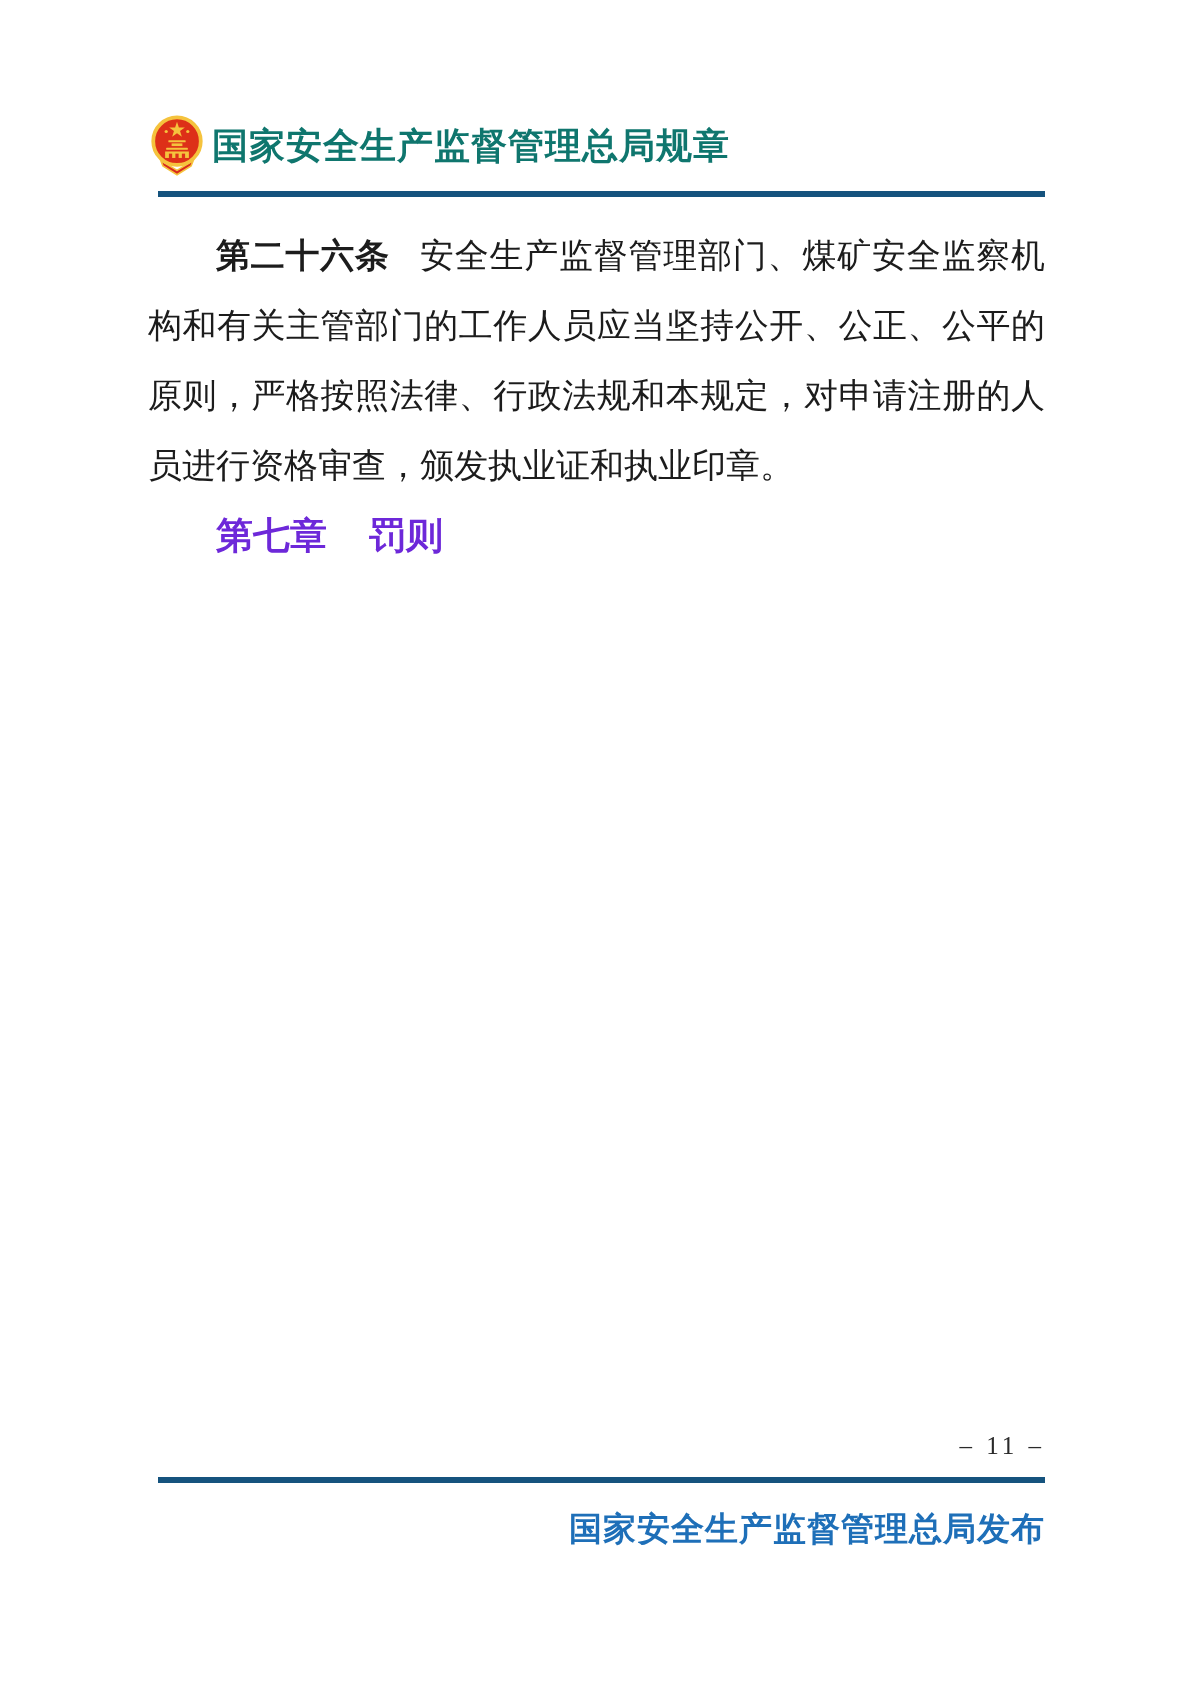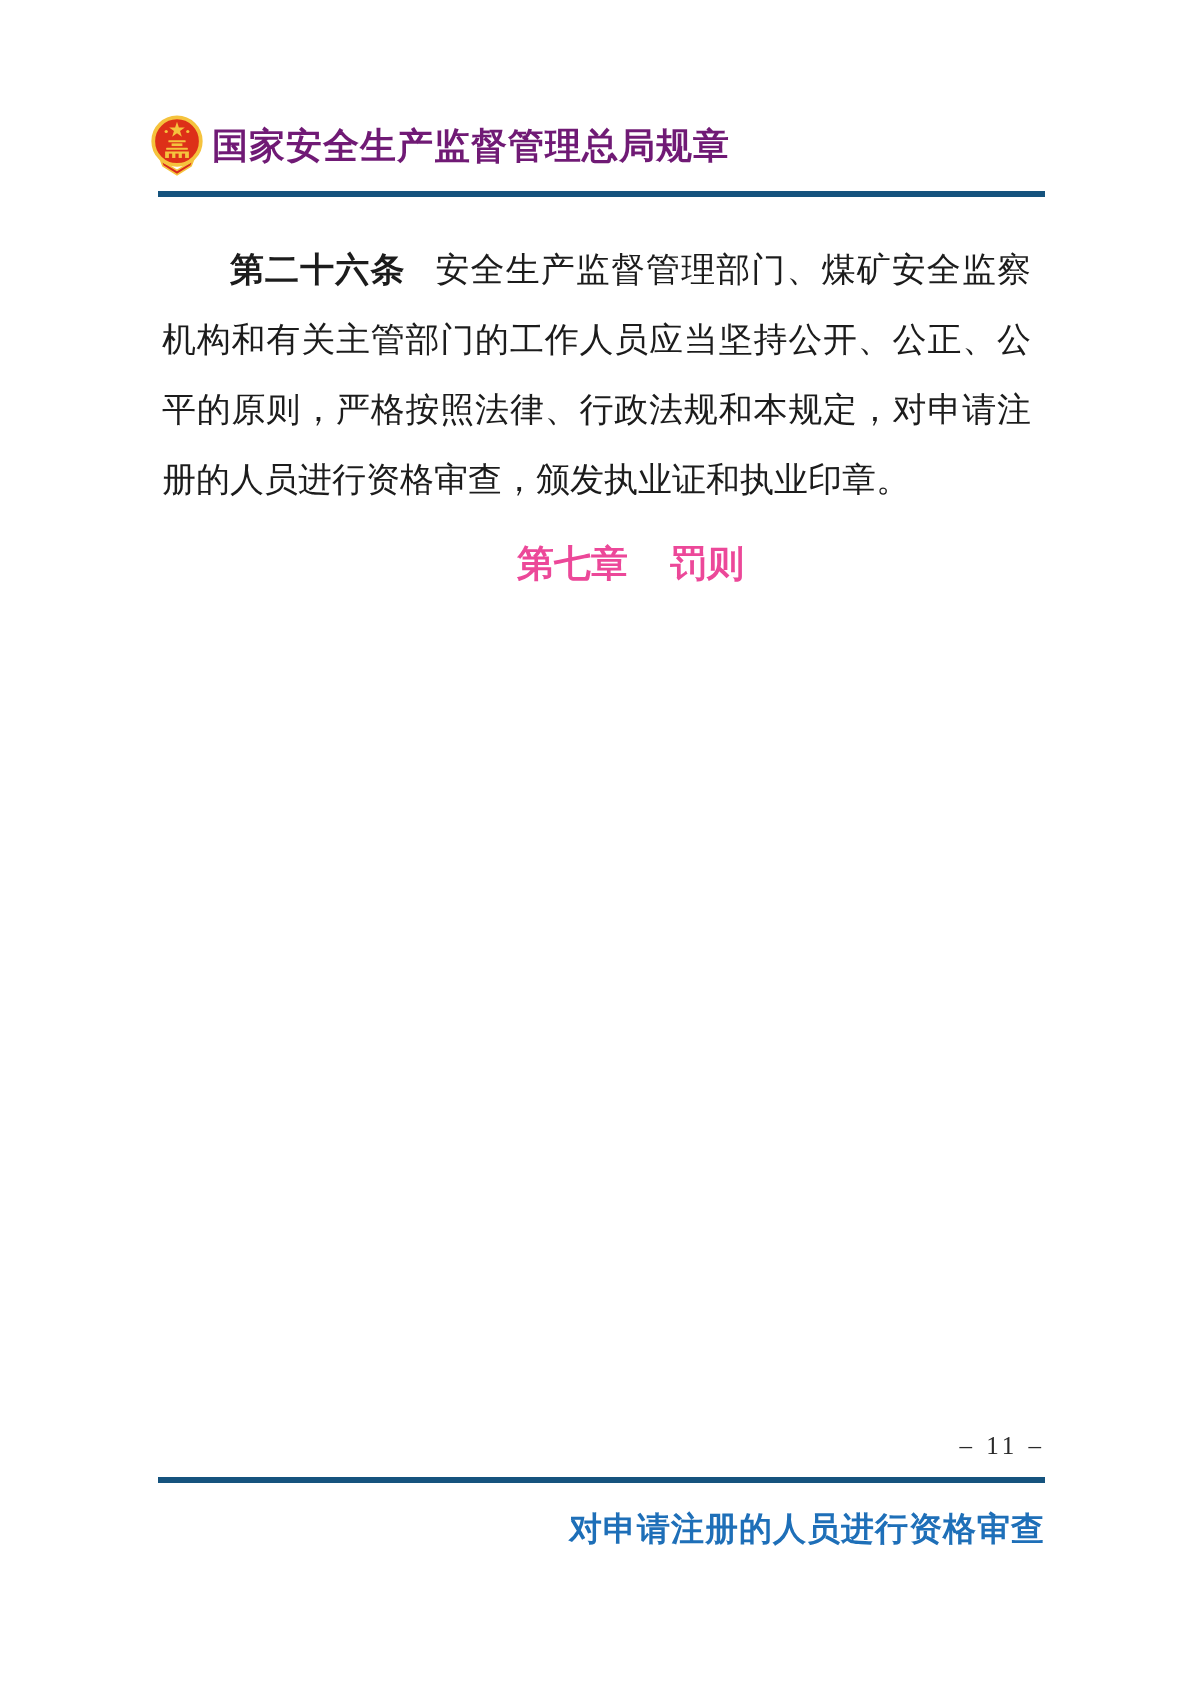--- a/index.html
+++ b/index.html
@@ -18,21 +18,21 @@
     left: 150px; top: 114px;
     width: 54px; height: 62px;
   }
   .header-title {
     position: absolute;
     left: 212px; top: 118px;
     height: 56px; line-height: 56px;
     font-family: "Liberation Sans", "DejaVu Sans", sans-serif;
     font-weight: bold;
     font-size: 36px;
-    color: #701a75;
+    color: #0f766e;
     letter-spacing: 1px;
     white-space: nowrap;
   }
   .header-rule {
     position: absolute;
     left: 158px; top: 191px;
     width: 887px; height: 6px;
     background: #15537E;
   }
 
@@ -40,37 +40,37 @@
   .doc-body {
     position: absolute;
     left: 148px; top: 220px;
     width: 897px;
     font-size: 34px;
     line-height: 70px;
     color: #1c1c1c;
     text-align: justify;
   }
   .doc-body p {
-    margin: 14px;
+    margin: 0;
     text-indent: 68px;
   }
   .article-lead {
     font-family: "Liberation Sans", "DejaVu Sans", sans-serif;
     font-weight: bold;
     margin-right: 30px;
   }
   .chapter-heading {
     margin: 20px 0 40px 0;
-    text-align: center;
+    text-align: left;
     text-indent: 0;
     font-family: "Liberation Sans", "DejaVu Sans", sans-serif;
     font-weight: bold;
     font-size: 37px;
     line-height: 70px;
-    color: #ec4899;
+    color: #6d28d9;
   }
   .chapter-number { margin-right: 42px; }
 
   
   .page-number {
     position: absolute;
     right: 145px; top: 1428px;
     font-size: 25px;
     line-height: 36px;
     color: #2a2a2a;
@@ -131,15 +131,15 @@
 
 
     <p class="chapter-heading"><span class="chapter-number">第七章</span><span>罚则</span></p>
 
 
 
   </div>
 
   <div class="page-number">– 11 –</div>
   <div class="footer-rule"></div>
-  <div class="footer-publisher">对申请注册的人员进行资格审查</div>
+  <div class="footer-publisher">国家安全生产监督管理总局发布</div>
 
 </div>
 
 </body></html>

